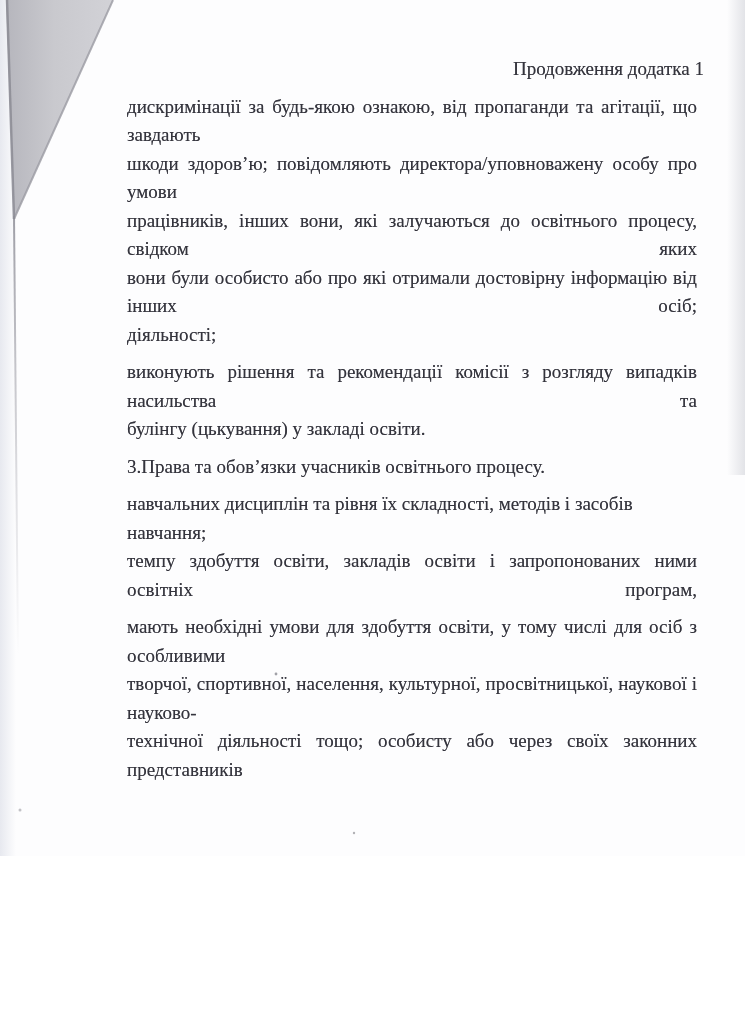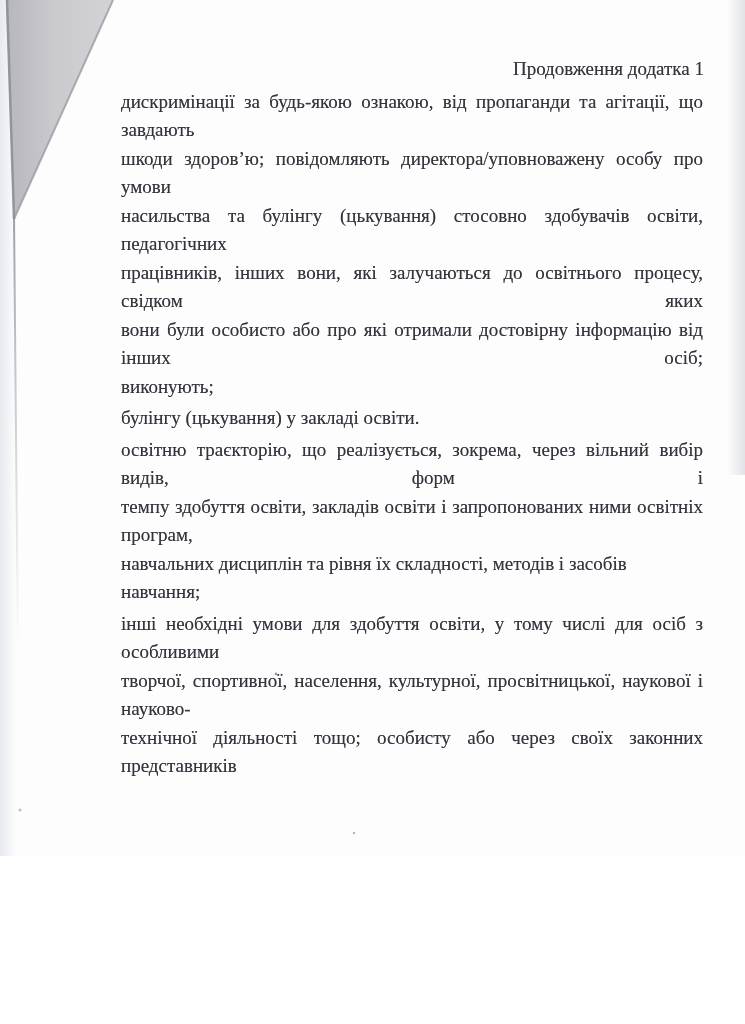--- a/index.html
+++ b/index.html
@@ -35,21 +35,21 @@
     font-size: 19px;
     line-height: 28.5px;
     color: var(--text);
     text-shadow: 0 0 0.6px rgba(52,52,61,0.55);
   }
   .header-line {
     text-align: right;
     padding-right: 2px;
     margin-bottom: 4px;
   }
-  .para { margin: 3px; }
+  .para { margin: 9px; }
   .line {
     text-align: justify;
     text-align-last: justify;
     white-space: normal;
   }
   .line.no-j {
     text-align: left;
     text-align-last: left;
   }
   .page-number {
@@ -97,35 +97,37 @@
     <circle cx="354" cy="833" r="1.2" fill="#55555f" opacity="0.45"></circle>
     <circle cx="20" cy="810" r="1.5" fill="#6a6a74" opacity="0.4"></circle>
   </svg>
 
   <div class="text-block">
     <div class="header-line">Продовження додатка 1</div>
     <div>
         <div class="para">
           <div class="line">дискримінації за будь-якою ознакою, від пропаганди та агітації, що завдають</div>
           <div class="line">шкоди здоров’ю; повідомляють директора/уповноважену особу про умови</div>
-          <div class="line">насильства та булінгу (цькування) стосовно здобувачів освіти, педагогічних</div>
           <div class="line">працівників, інших вони, які залучаються до освітнього процесу, свідком яких</div>
           <div class="line">вони були особисто або про які отримали достовірну інформацію від інших осіб;</div>
-          <div class="line no-j">виконують;</div>
+          <div class="line no-j">діяльності;</div>
         </div>
         <div class="para">
+          <div class="line">виконують рішення та рекомендації комісії з розгляду випадків насильства та</div>
           <div class="line no-j">булінгу (цькування) у закладі освіти.</div>
         </div>
         <div class="para">
-          <div class="line">освітню траєкторію, що реалізується, зокрема, через вільний вибір видів, форм і</div>
-          <div class="line">темпу здобуття освіти, закладів освіти і запропонованих ними освітніх програм,</div>
-          <div class="line no-j">навчальних дисциплін та рівня їх складності, методів і засобів навчання;</div>
+          <div class="line no-j">3.Права та обов’язки учасників освітнього процесу.</div>
         </div>
         <div class="para">
-          <div class="line">інші необхідні умови для здобуття освіти, у тому числі для осіб з особливими</div>
+          <div class="line no-j">навчальних дисциплін та рівня їх складності, методів і засобів навчання;</div>
+          <div class="line">темпу здобуття освіти, закладів освіти і запропонованих ними освітніх програм,</div>
+        </div>
+        <div class="para">
+          <div class="line">мають необхідні умови для здобуття освіти, у тому числі для осіб з особливими</div>
           <div class="line">творчої, спортивної, населення, культурної, просвітницької, наукової і науково-</div>
           <div class="line">технічної діяльності тощо; особисту або через своїх законних представників</div>
         </div>
       </div>
   </div>
 
   <div class="page-number">9</div>
 
 </div>
 

